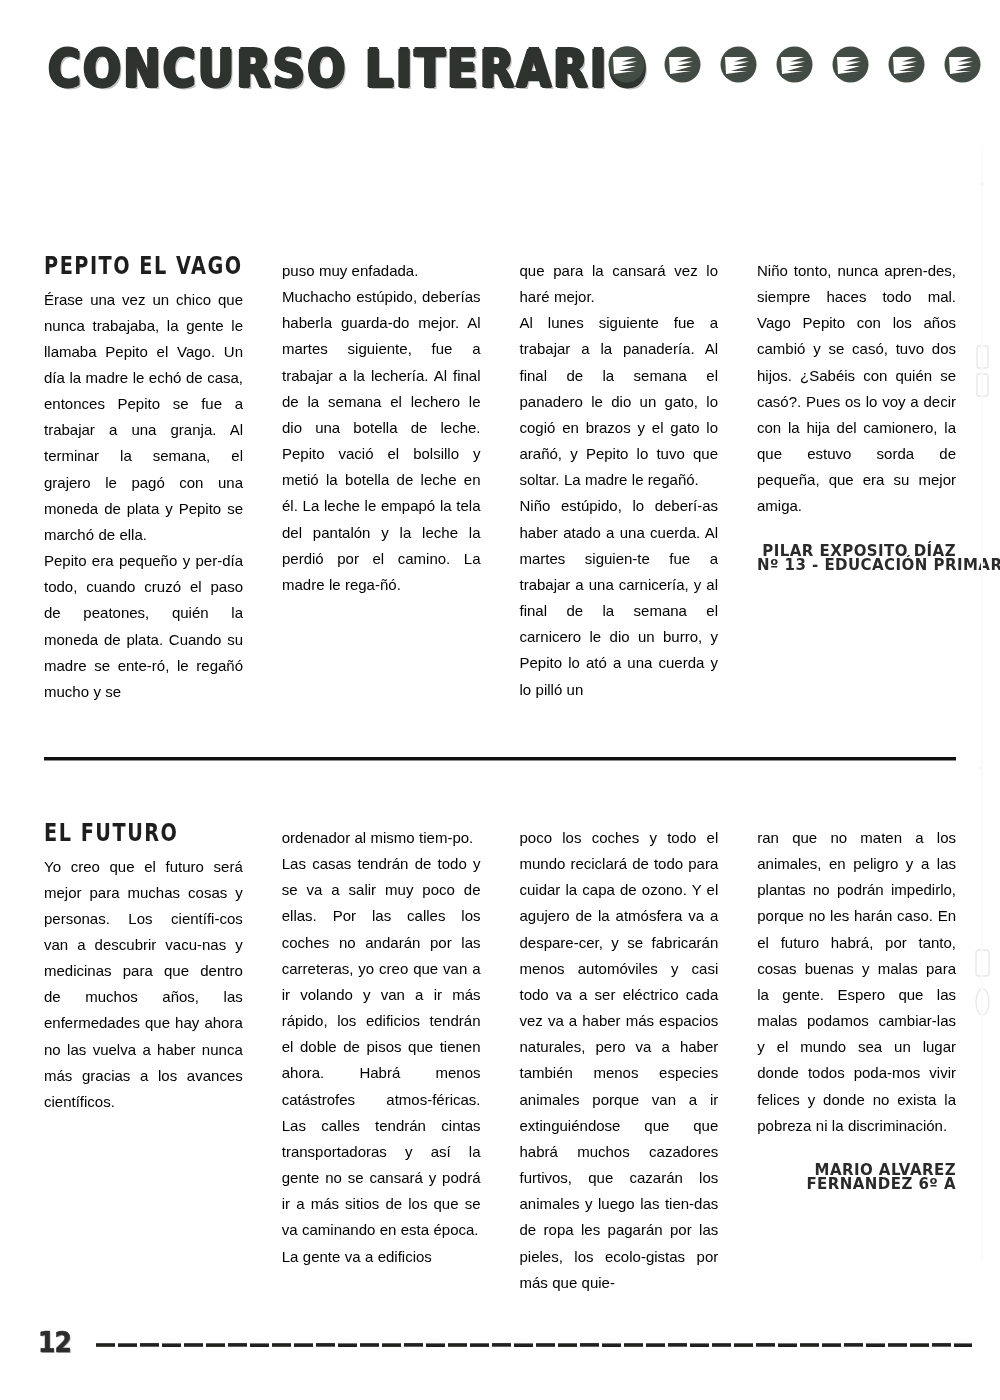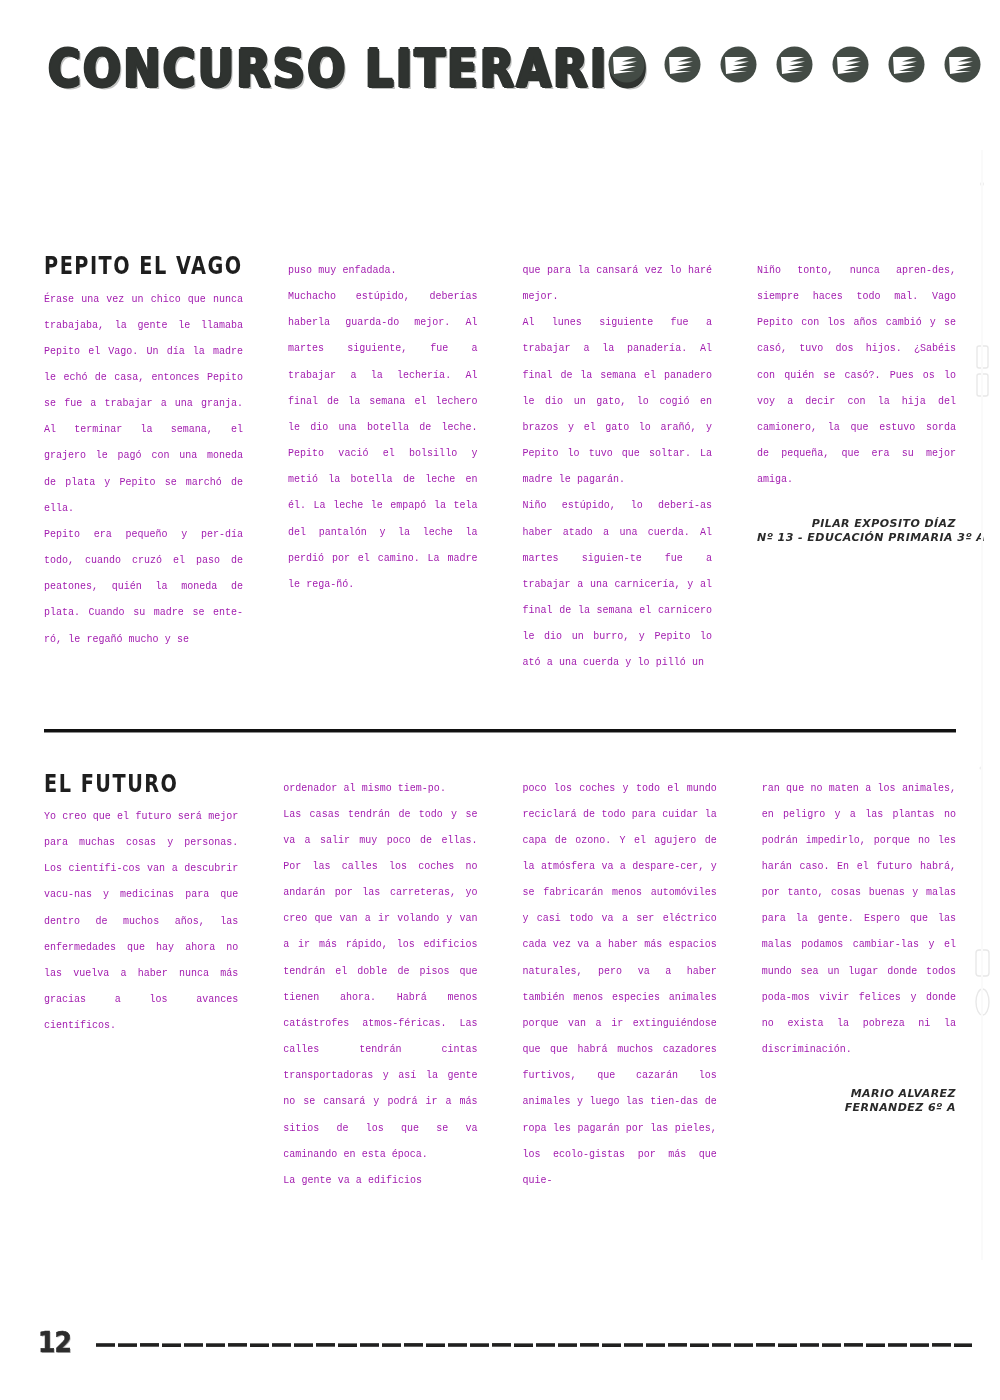--- a/index.html
+++ b/index.html
@@ -65,21 +65,21 @@
   .content {
     position: absolute;
     left: 44px;
     top: 258px;
     width: 912px;
   }
 
   
   .article {
     display: flex;
-    gap: 6px;
+    gap: 0;
     width: 912px;
   }
   .col {
     width: 199px;
     margin-right: 39px;
     position: relative;
   }
   .col:last-child { margin-right: 0; }
 
   .art-heading {
@@ -90,41 +90,40 @@
     color: #1e1e1e;
     margin: 0 0 7px 0;
     line-height: 1.05;
     transform: scaleY(1.22) scaleX(0.94);
     transform-origin: left bottom;
     white-space: nowrap;
   }
 
   .para {
     margin: 0;
-    font-family: Liberation Mono, monospace;
-    font-size: 10px;
+    font-family: Liberation Sans, sans-serif;
+    font-size: 15px;
     line-height: 26.15px;
     text-align: justify;
     text-justify: inter-word;
-    color: #a21caf;
+    color: #000000;
     word-spacing: 0.2px;
     hyphens: manual;
   }
   .para + .para { margin-top: 0; }
 
   
   .col .para { text-indent: 0; }
 
   .byline {
     margin-top: 24px;
     text-align: right;
     font-family: "DejaVu Sans", sans-serif;
-    font-style: italic;
     font-weight: bold;
-    font-size: 11px;
+    font-size: 15px;
     letter-spacing: 0.45px;
     line-height: 14px;
     color: #2a2a2a;
     white-space: nowrap;
   }
   .byline .ln { display: block; }
 
   
   .section-rule {
     width: 912px;
@@ -246,37 +245,37 @@
       <p class="para">Pepito era pequeño y per-día todo, cuando cruzó el paso de peatones, quién la moneda de plata. Cuando su madre se ente-ró, le regañó mucho y se</p>
     </div>
 
     <div class="col">
       <p class="para">puso muy enfadada.</p>
       <p class="para">Muchacho estúpido, deberías haberla guarda-do mejor. Al martes siguiente, fue a trabajar a la lechería. Al final de la semana el lechero le dio una botella de leche. Pepito vació el bolsillo y metió la botella de leche en él. La leche le empapó la tela del pantalón y la leche la perdió por el camino. La madre le rega-ñó.</p>
     </div>
 
     <div class="col">
       <p class="para">que para la cansará vez lo haré mejor.</p>
-      <p class="para">Al lunes siguiente fue a trabajar a la panadería. Al final de la semana el panadero le dio un gato, lo cogió en brazos y el gato lo arañó, y Pepito lo tuvo que soltar. La madre le pagarán.</p>
+      <p class="para">Al lunes siguiente fue a trabajar a la panadería. Al final de la semana el panadero le dio un gato, lo cogió en brazos y el gato lo arañó, y Pepito lo tuvo que soltar. La madre le regañó.</p>
       <p class="para">Niño estúpido, lo deberí-as  haber atado a una cuerda. Al martes siguien-te fue a trabajar a una carnicería, y al final de la semana el carnicero le dio un burro, y Pepito lo ató a una cuerda y lo pilló un</p>
     </div>
 
     <div class="col">
       <p class="para">Niño tonto, nunca apren-des, siempre haces todo mal. Vago Pepito con los años cambió y se casó, tuvo dos hijos. ¿Sabéis con quién se casó?. Pues os lo voy a decir con la hija del camionero, la que estuvo sorda de pequeña, que era su mejor amiga.</p>
       <div class="byline">
         <span class="ln">PILAR EXPOSITO DÍAZ</span>
         <span class="ln">Nº 13  -  EDUCACIÓN PRIMARIA 3º A</span>
       </div>
     </div>
 
   </div>
 
   <div class="section-rule"></div>
 
-  <div class="article" style="margin-top:44px;">
+  <div class="article" style="margin-top:65px;">
 
     <div class="col">
       <h2 class="art-heading">EL FUTURO</h2>
       <p class="para">Yo creo que el futuro será mejor para muchas cosas y personas. Los científi-cos van a descubrir vacu-nas y medicinas para que dentro de muchos años, las enfermedades que hay ahora no las vuelva a haber nunca más gracias a los avances científicos.</p>
     </div>
 
     <div class="col">
       <p class="para">ordenador al mismo tiem-po.</p>
       <p class="para">Las casas tendrán de todo y se va a salir muy poco de ellas. Por las calles los coches no andarán por las carreteras, yo creo que van a ir volando y van a ir más rápido, los edificios tendrán el doble de pisos que tienen ahora. Habrá menos catástrofes atmos-féricas. Las calles tendrán cintas transportadoras y así la gente no se cansará y podrá ir a más sitios de los que se va caminando en esta época.</p>
       <p class="para">La gente va a edificios</p>

